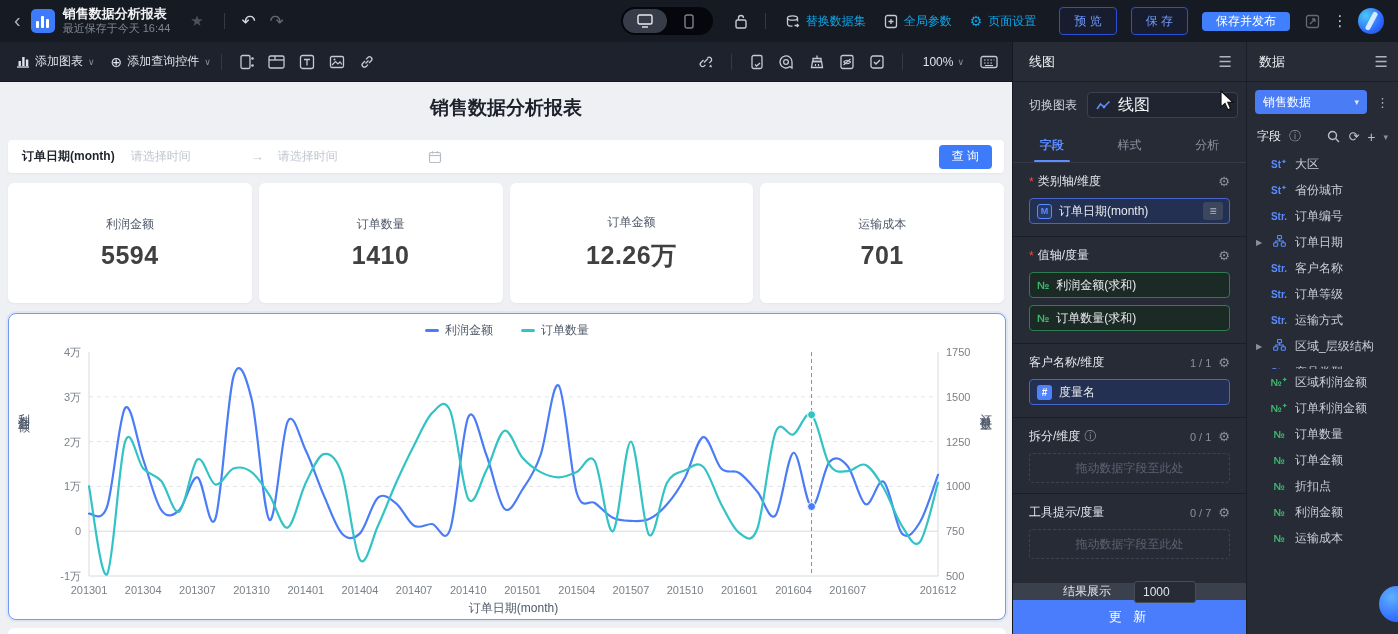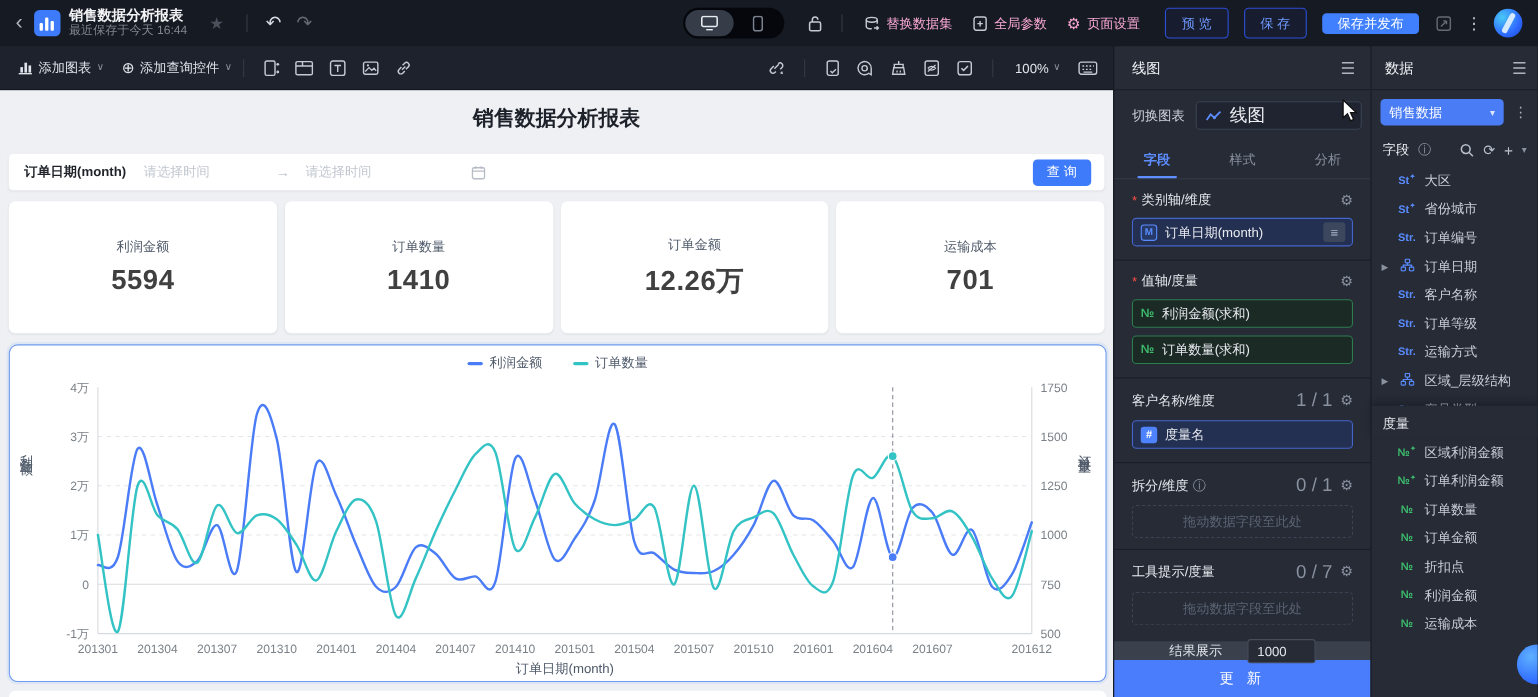--- a/index.html
+++ b/index.html
@@ -18,21 +18,21 @@
   .tb-title { font-size:13px; font-weight:bold; color:#f2f3f5; }
   .tb-sub { font-size:11px; color:#80868f; }
   .tb-star { color:#4a515c; font-size:15px; margin:0 10px; }
   .tb-sep { width:1px; height:16px; background:#343a45; margin:0 10px; }
   .tb-ico { width:28px; height:26px; display:flex; align-items:center; justify-content:center; cursor:pointer; }
   .dim { opacity:.45; }
   #device-toggle { margin-left:auto; width:92px; height:28px; background:#05070c; border-radius:15px;
                    display:flex; align-items:center; padding:2px; }
   .seg { flex:1; height:24px; border-radius:13px; display:flex; align-items:center; justify-content:center; cursor:pointer; }
   .seg.on { background:#363d49; }
-  .tb-menu { display:flex; align-items:center; gap:6px; font-size:12px; color:#f9a8d4; margin:0 9px; cursor:pointer; white-space:nowrap; }
+  .tb-menu { display:flex; align-items:center; gap:6px; font-size:12px; color:#0ea5e9; margin:0 9px; cursor:pointer; white-space:nowrap; }
   .btn-ghost { height:28px; padding:0 14px; border:1px solid #2c4fd8; border-radius:4px; background:rgba(40,70,180,.08);
                color:#6f9bff; font-size:12px; display:flex; align-items:center; margin-left:14px; cursor:pointer; white-space:nowrap;}
   .btn-primary { height:19px; padding:0 14px; border-radius:4px; background:#4080ff; color:#fff; font-size:12px;
                  display:flex; align-items:center; margin-left:14px; cursor:pointer; white-space:nowrap;}
   #avatar { width:26px; height:26px; border-radius:50%; margin:0 14px 0 4px; position:relative; overflow:hidden;
             background:radial-gradient(circle at 30% 30%, #49c8f5 0%, #2f6bff 60%, #1947c8 100%); cursor:pointer; }
   #avatar:after { content:""; position:absolute; left:11px; top:3px; width:5px; height:20px; background:#e8f4ff;
                   border-radius:3px; transform:rotate(28deg); opacity:.9; }
 
   
@@ -81,21 +81,21 @@
                        display:flex; align-items:center; gap:7px; padding:0 8px; cursor:pointer; }
   #chart-type-select .caret { margin-left:auto; }
   #cfg-tabs { display:flex; border-bottom:1px solid #343a46; margin-top:2px; }
   .cfg-tab { flex:1; text-align:center; font-size:12px; color:#8a919f; padding:9px 0 8px; cursor:pointer; position:relative; }
   .cfg-tab.active { color:#5d8dff; font-weight:bold; }
   .cfg-tab.active:after { content:""; position:absolute; left:50%; transform:translateX(-50%); bottom:0;
                           width:36px; height:2px; background:#5d8dff; border-radius:1px; }
   .sec { padding:10px 16px 10px 16px; border-bottom:1px solid #1a1e27; }
   .sec-head { display:flex; align-items:center; font-size:12px; color:#e4e7ed; margin-bottom:8px; }
   .req { color:#f54a45; margin-right:4px; font-size:12px; }
-  .sec-count { margin-left:auto; color:#8a919f; font-size:17px; }
+  .sec-count { margin-left:auto; color:#8a919f; font-size:11px; }
   .gear { color:#8a919f; font-size:13px; margin-left:7px; cursor:pointer; }
   .info-i { color:#8a919f; font-size:12px; margin-left:4px; }
   .pill { height:26px; border-radius:4px; display:flex; align-items:center; gap:7px; padding:0 6px 0 7px;
           font-size:12px; color:#e8eaef; margin-bottom:7px; cursor:pointer; }
   .pill.blue { background:#233052; border:1px solid #4565cc; }
   .pill.green { background:#1c2a25; border:1px solid #2e7d4f; }
   .pi-m { width:15px; height:15px; border:1px solid #5a8cff; border-radius:3px; color:#5a8cff; font-size:9px;
           font-weight:bold; display:flex; align-items:center; justify-content:center; background:rgba(78,131,253,.12); }
   .pi-hash { width:15px; height:15px; background:#4e83fd; border-radius:3px; color:#fff; font-size:10px; font-weight:bold;
              display:flex; align-items:center; justify-content:center; }
@@ -604,21 +604,20 @@
               <path d="M6.5 4 v2 M2.7 7.8 v-1.8 h7.6 v1.8" fill="none" stroke="#5a8cff" stroke-width="1.1"></path>
             </svg></span>
           <span>区域_层级结构</span>
         </div>
         <div class="field-row">
           <span class="f-caret"></span>
           <span class="f-ico blue">Str.</span>
           <span>产品类型</span>
         </div>
       </div>
-    <div class="group-label" style="position:relative; box-shadow:0 -4px 6px rgba(20,24,32,.5)">度量</div>
     <div id="measures-list">
         <div class="field-row">
           <span class="f-caret"></span>
           <span class="f-ico green">№<sup>✦</sup></span>
           <span>区域利润金额</span>
         </div>
         <div class="field-row">
           <span class="f-caret"></span>
           <span class="f-ico green">№<sup>✦</sup></span>
           <span>订单利润金额</span>

